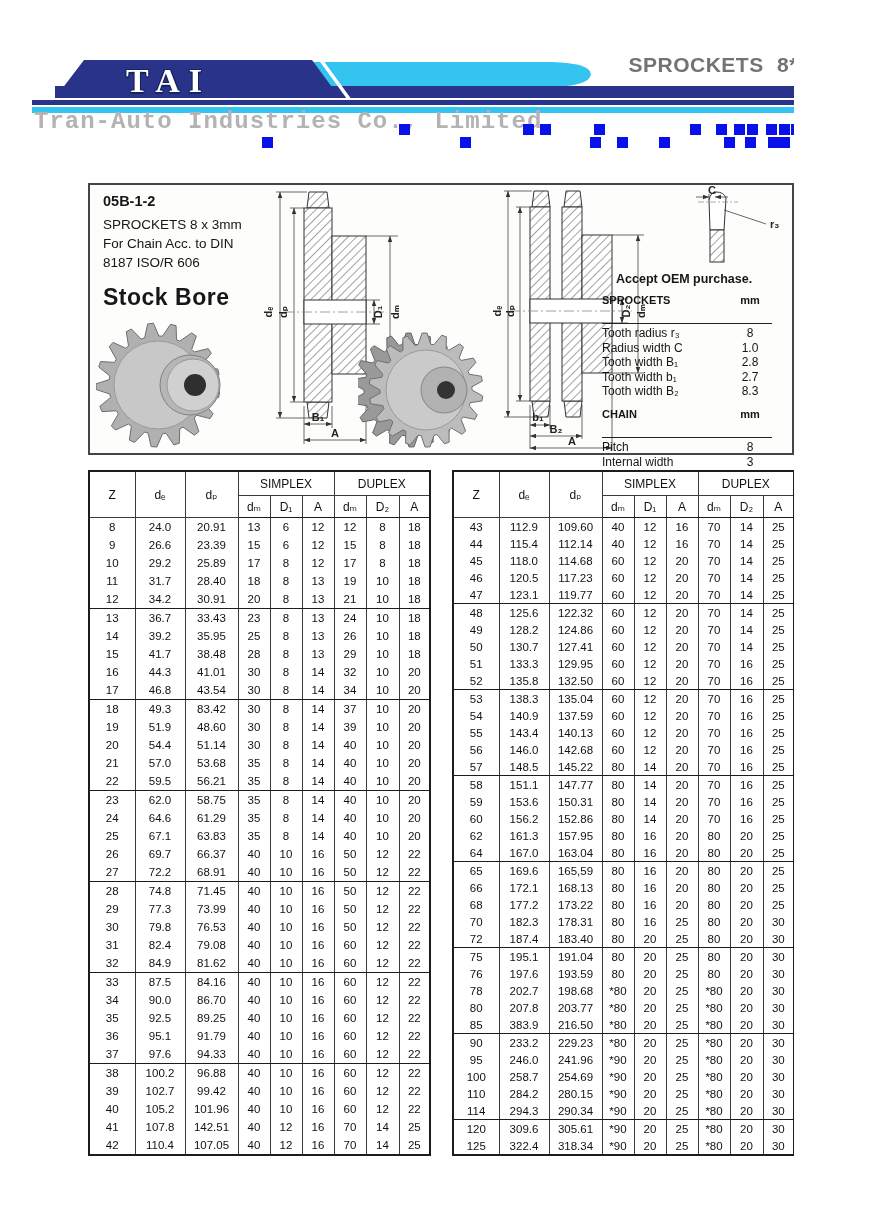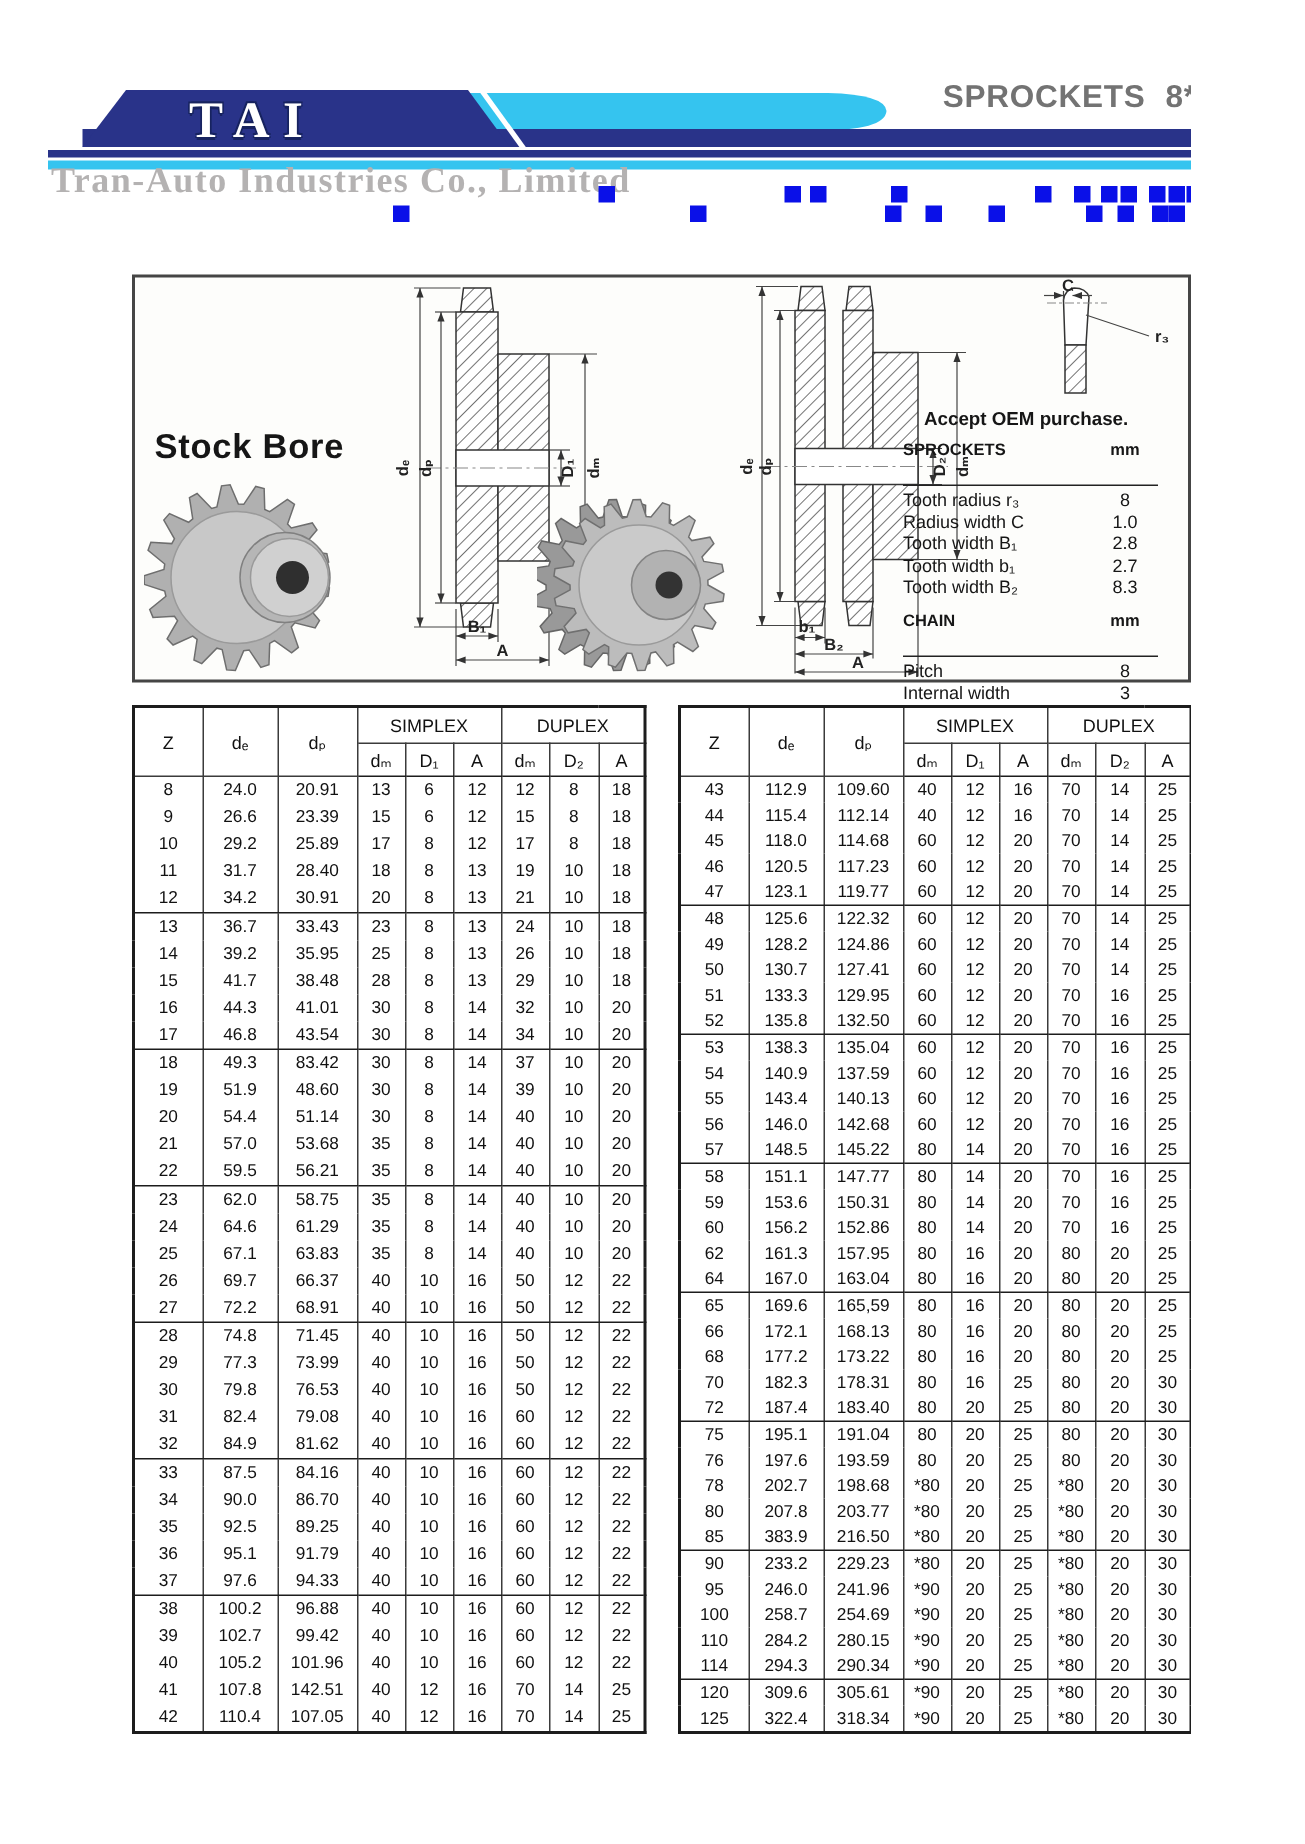--- a/index.html
+++ b/index.html
@@ -6,21 +6,21 @@
   #page{position:relative;width:794px;height:1229px;background:#fff;overflow:hidden;
         font-family:"Liberation Sans","DejaVu Sans",sans-serif;color:#161616}
   .abs{position:absolute}
 
   
   #tai-text{left:126px;top:62px;font-family:"Liberation Serif","DejaVu Serif",serif;
     font-weight:bold;font-size:34px;letter-spacing:9px;color:#fff;
     text-shadow:-1px -1px 0 #17235f,1px -1px 0 #17235f,-1px 1px 0 #17235f,1px 1px 0 #17235f,0 2px 0 #17235f}
   #page-title{left:540px;top:53px;width:306px;text-align:right;font-size:21px;font-weight:800;
     letter-spacing:.5px;word-spacing:7px;color:#737373}
-  #company{left:34px;top:108px;font-family:Liberation Serif, serif;
+  #company{left:34px;top:108px;font-family:Liberation Mono, monospace;
     font-weight:bold;font-size:24px;letter-spacing:1px;color:#b4b2b2}
   .sq{position:absolute;width:11px;height:11px}
 
   
   #draw-box{left:88px;top:183px;width:706px;height:272px;border:2px solid #454545;box-sizing:border-box;background:#fdfdfb}
   #model-block{left:103px;top:192px;font-size:13.5px;line-height:19px}
   #model-code{font-weight:bold;font-size:14.5px;margin-bottom:4px}
   #stock-bore{left:103px;top:284px;font-size:23px;font-weight:bold;letter-spacing:.5px}
   svg text{font-family:"Liberation Sans","DejaVu Sans",sans-serif}
   .dimtxt{font-size:11px;font-weight:bold;fill:#222}
@@ -96,20 +96,26 @@
       <div class="sq" style="left: 779px; top: 137px; width: 11px; height: 11px; background: rgb(10, 16, 232);"></div>
       <div class="sq" style="left: 797px; top: 137px; width: 11px; height: 11px; background: rgb(10, 16, 232);"></div>
       <div class="sq" style="left: 809px; top: 137px; width: 11px; height: 11px; background: rgb(10, 16, 232);"></div>
       <div class="sq" style="left: 820px; top: 137px; width: 11px; height: 11px; background: rgb(10, 16, 232);"></div>
       <div class="sq" style="left: 832px; top: 137px; width: 11px; height: 11px; background: rgb(10, 16, 232);"></div>
       <div class="sq" style="left: 844px; top: 137px; width: 11px; height: 11px; background: rgb(10, 16, 232);"></div>
     </div>
 
   <div class="abs" id="draw-box"></div>
 
+  <div class="abs" id="model-block">
+    <div id="model-code">05B-1-2</div>
+    <div>SPROCKETS 8 x 3mm</div>
+    <div>For Chain Acc. to DIN</div>
+    <div>8187 ISO/R 606</div>
+  </div>
   <div class="abs" id="stock-bore">Stock Bore</div>
 
   <svg class="abs" style="left:96px;top:318px" width="155" height="135" viewBox="0 0 155 135">
     <polygon fill="#b0b0b0" stroke="#6e6e6e" stroke-width="1" points="111.0,67.0 123.6,73.9 122.7,79.5 108.9,81.3 107.7,84.7 117.0,95.7 114.1,100.6 100.6,97.2 98.2,100.0 102.9,113.6 98.4,117.2 87.0,109.1 83.8,110.9 83.3,125.2 77.9,126.9 70.1,115.3 66.5,115.8 60.9,129.0 55.1,128.6 52.1,115.0 48.6,114.1 38.5,124.4 33.3,122.0 35.4,108.2 32.5,106.1 19.4,112.0 15.4,107.9 22.4,95.8 20.3,92.8 6.0,93.6 3.8,88.3 14.6,79.5 13.8,76.0 0.2,71.6 0.0,65.9 13.3,61.6 13.8,58.0 2.7,48.9 4.6,43.5 18.5,44.4 20.3,41.2 13.2,28.7 17.0,24.4 29.7,30.2 32.5,27.9 30.3,13.7 35.4,11.0 45.1,21.0 48.6,19.9 51.7,5.9 57.4,5.2 62.9,18.0 66.5,18.2 74.5,6.3 80.1,7.7 80.5,21.6 83.8,23.1 95.6,14.9 100.3,18.2 95.7,31.4 98.2,34.0 112.2,30.6 115.3,35.3 106.3,46.0 107.7,49.3 121.9,51.1 123.1,56.7 110.9,63.4"></polygon>
     <circle cx="62" cy="67" r="44" fill="#c8c8c8" stroke="#9a9a9a"></circle>
     <circle cx="94" cy="67" r="30" fill="#b6b6b6" stroke="#808080"></circle>
     <circle cx="97" cy="67" r="26" fill="#d0d0d0" stroke="#9a9a9a"></circle>
     <circle cx="99" cy="67" r="11" fill="#2f2f2f"></circle>
   </svg>
 

